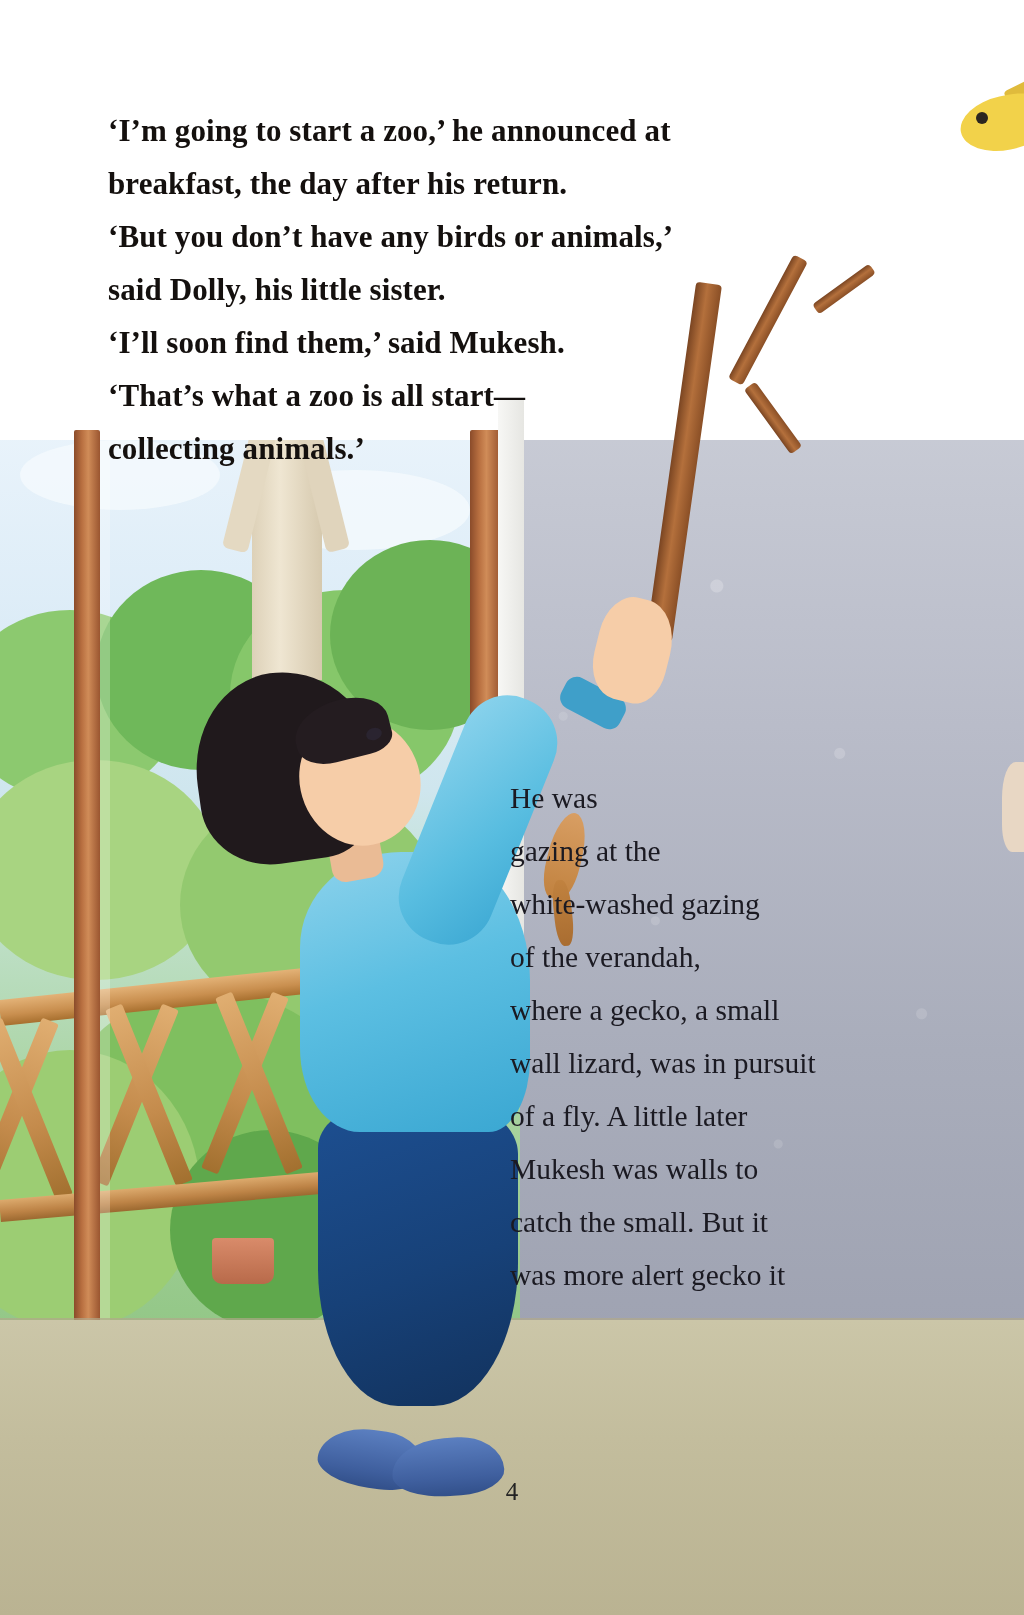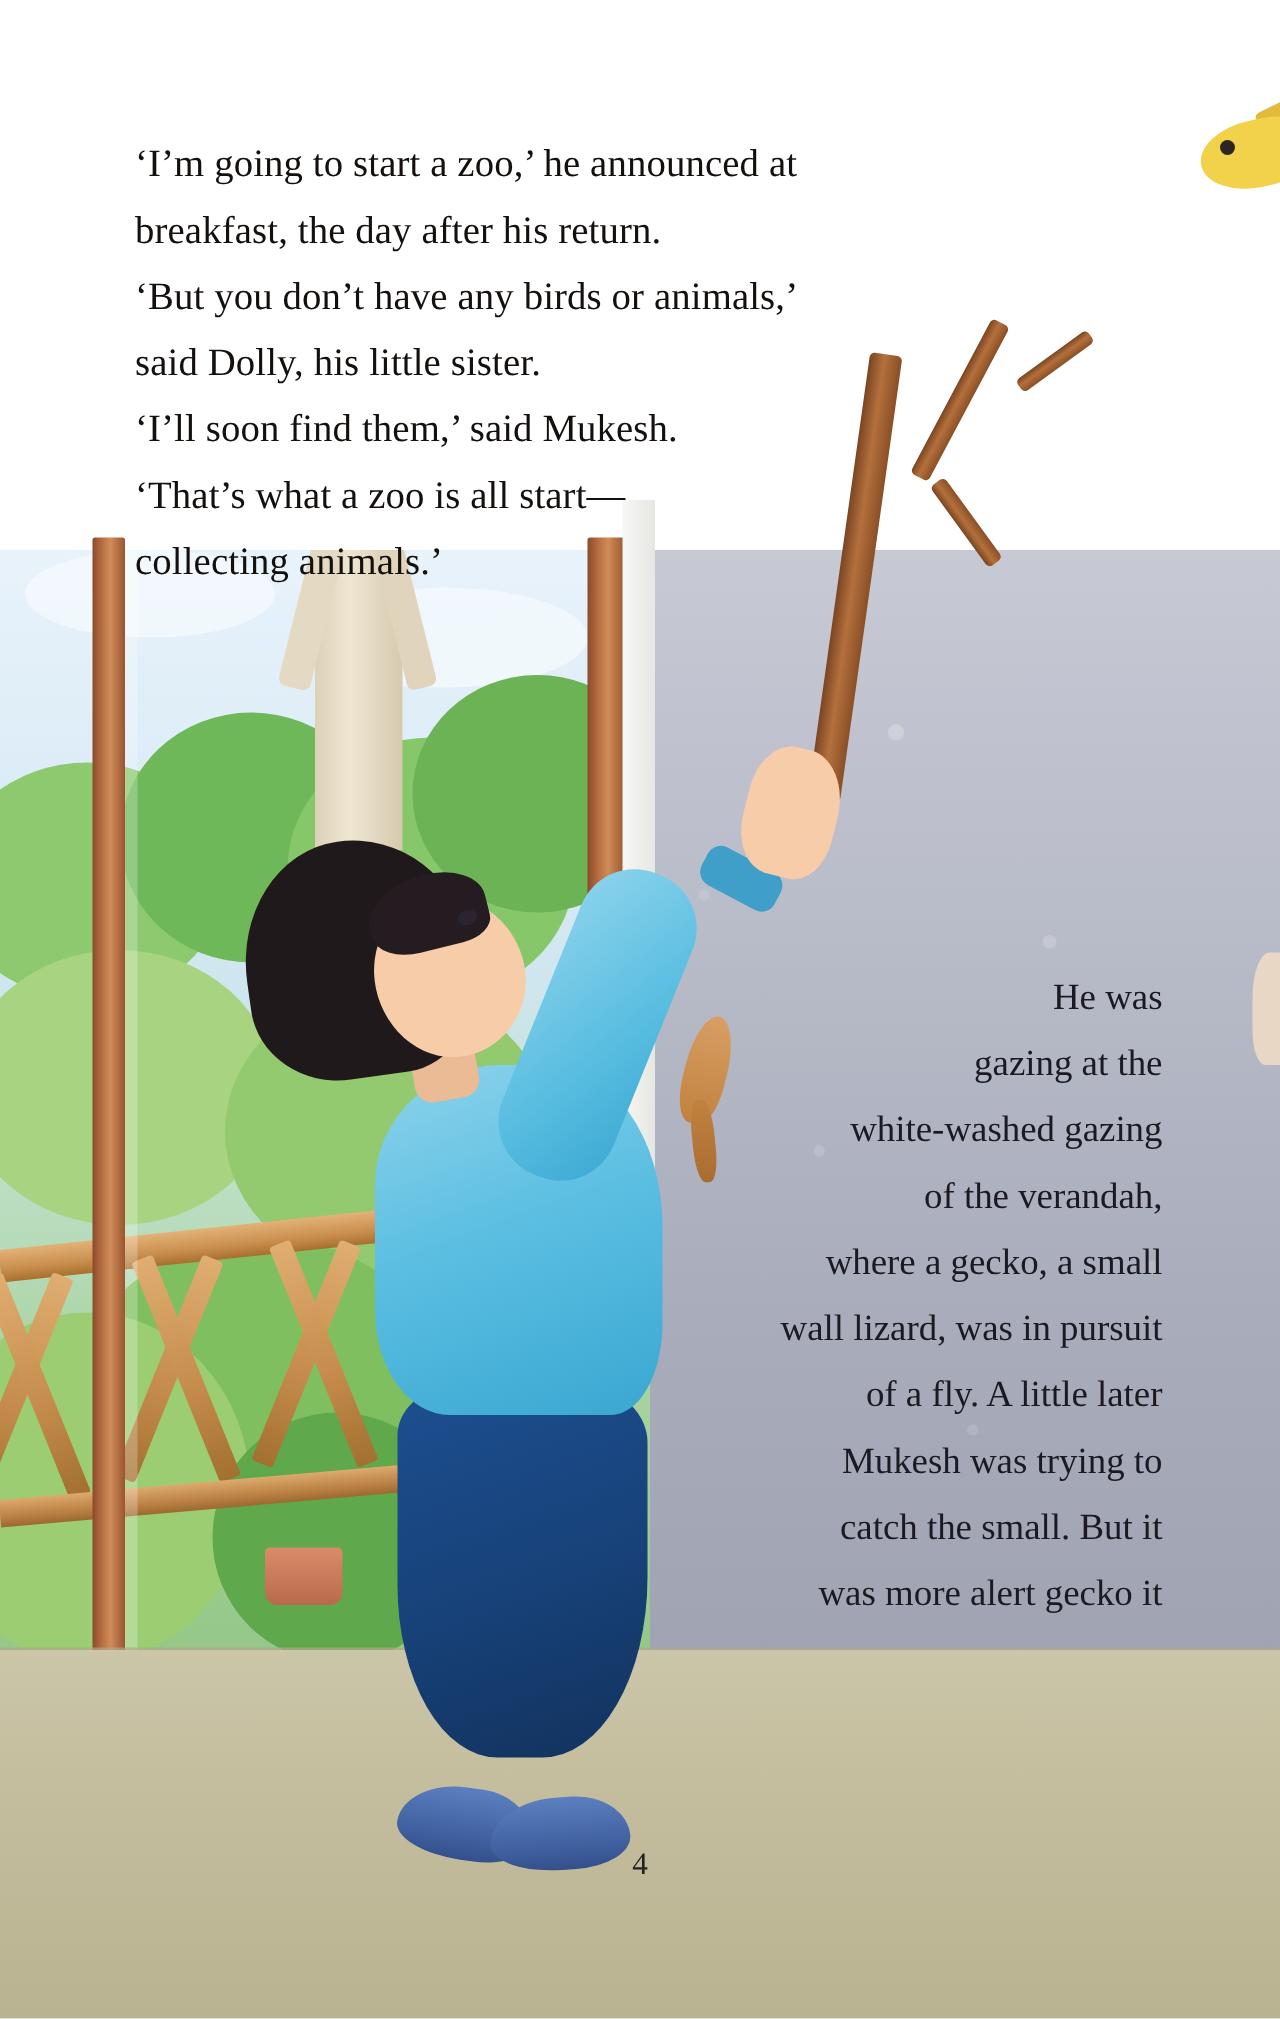--- a/index.html
+++ b/index.html
@@ -328,31 +328,32 @@
 
   
   .text-top {
     position: absolute;
     left: 108px; top: 104px;
     width: 700px;
     font-size: 31px;
     line-height: 53px;
     color: #14100e;
     letter-spacing: .1px;
+    font-weight: bold;
   }
   .text-top p { margin: 0; }
 
   .text-block-right {
     position: absolute;
     left: 510px; top: 772px;
     width: 420px;
     font-size: 29.5px;
     line-height: 53px;
     color: #1b1a22;
-    text-align: right;
+    text-align: left;
   }
   .text-block-right p { margin: 0; }
 
   .page-number {
     position: absolute;
     left: 0; top: 1478px;
     width: 1024px;
     text-align: center;
     font-size: 25px;
     color: #232323;
@@ -447,19 +448,19 @@
   </div>
 
   <div class="text-block-right">
     <p>He was</p>
     <p>gazing at the</p>
     <p>white-washed gazing</p>
     <p>of the verandah,</p>
     <p>where a gecko, a small</p>
     <p>wall lizard, was in pursuit</p>
     <p>of a fly. A little later</p>
-    <p>Mukesh was trying to</p>
+    <p>Mukesh was walls to</p>
     <p>catch the small. But it</p>
     <p>was more alert gecko it</p>
   </div>
 
   <div class="page-number">4</div>
 </div>
 
 </body></html>

